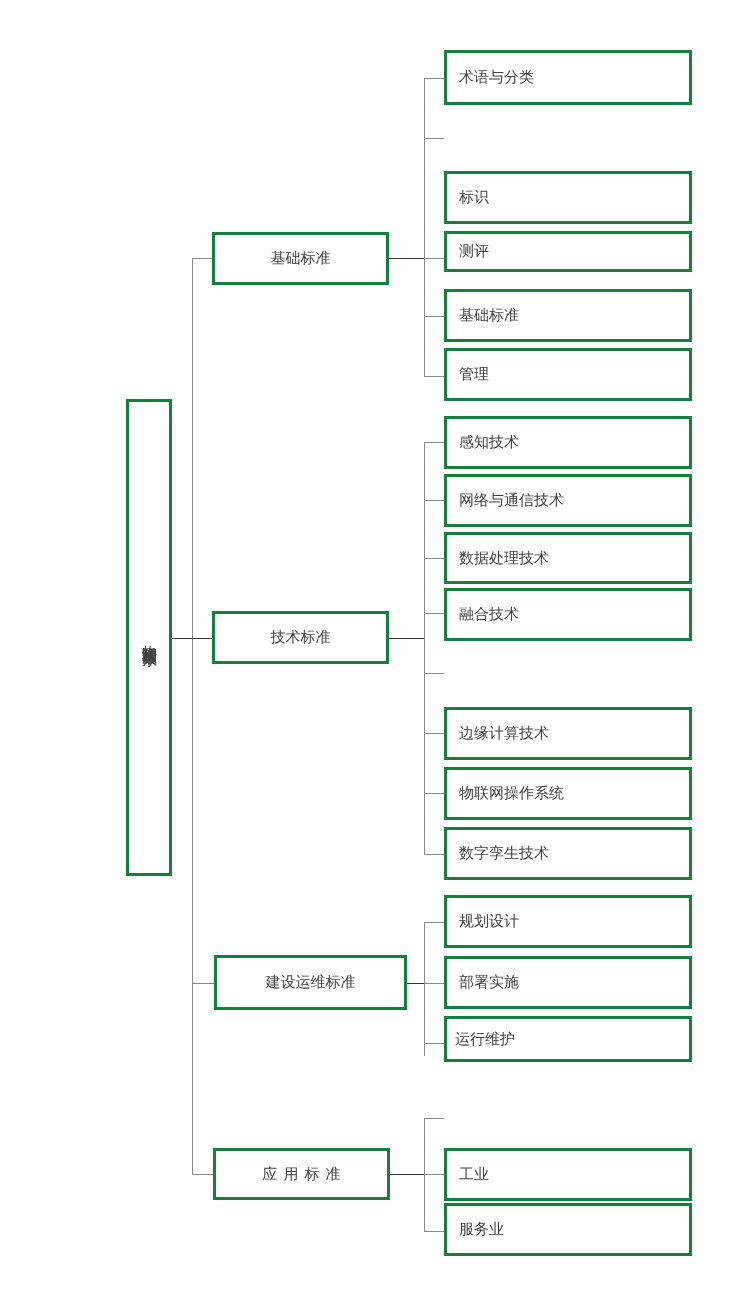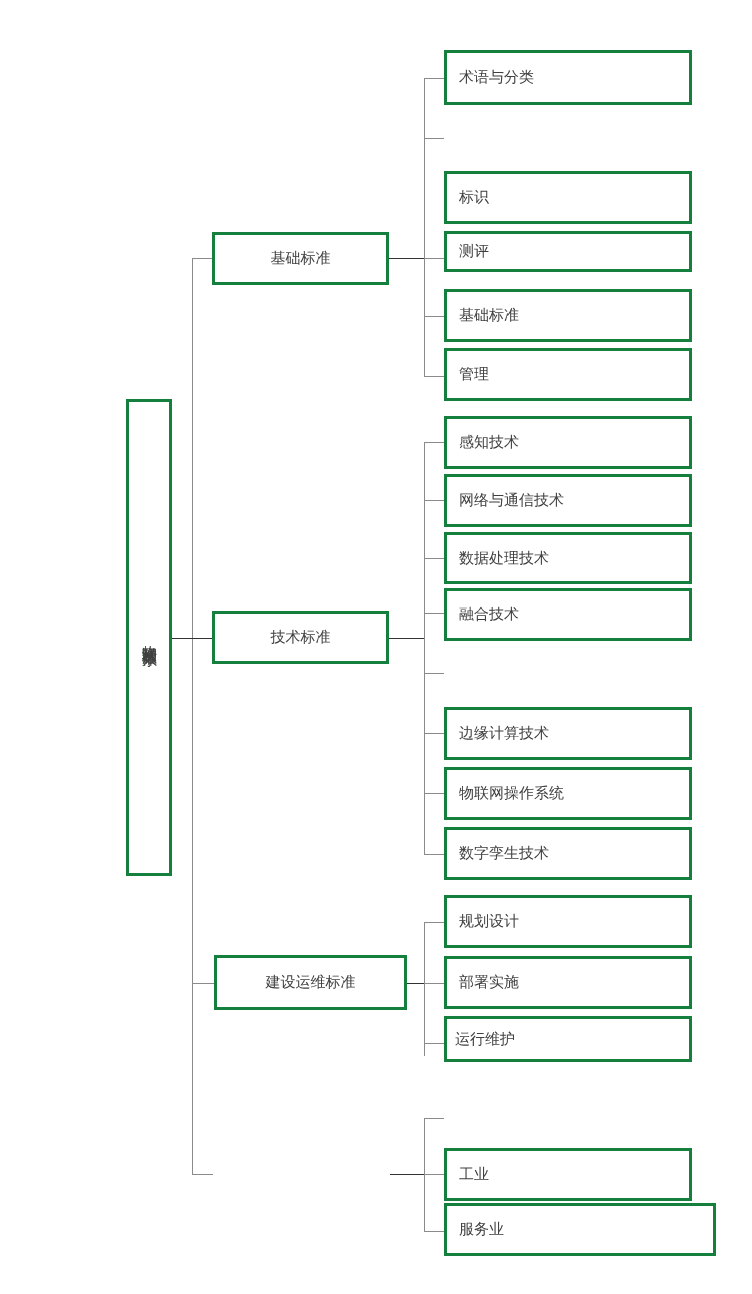--- a/index.html
+++ b/index.html
@@ -158,27 +158,30 @@
     <span>规划设计</span>
   </div>
   <div class="node leaf" style="left:444px; top:956px; width:248px; height:53px;">
     <span>部署实施</span>
   </div>
   <div class="node leaf" style="left:444px; top:1016px; width:248px; height:46px;padding-left:8px;">
     <span>运行维护</span>
   </div>
 
   <div class="line h" style="left:192px; top:1174px; width:21px;"></div>
+  <div class="node cat spaced" style="left:213px; top:1148px; width:177px; height:52px;">
+    <span>应用标准</span>
+  </div>
   <div class="line h dark" style="left:390px; top:1174px; width:34px;"></div>
   <div class="line v" style="left:424px; top:1118px; height:113px;"></div>
 
   <div class="line h" style="left:424px; top:1118px; width:20px;"></div>
   <div class="line h" style="left:424px; top:1174px; width:20px;"></div>
   <div class="line h" style="left:424px; top:1231px; width:20px;"></div>
 
   <div class="node leaf" style="left:444px; top:1148px; width:248px; height:53px;">
     <span>工业</span>
   </div>
-  <div class="node leaf" style="left:444px; top:1203px; width:272px; height:53px;">
+  <div class="node leaf" style="left:444px; top:1203px; width:248px; height:53px;">
     <span>服务业</span>
   </div>
 
 </div>
 
 </body></html>

